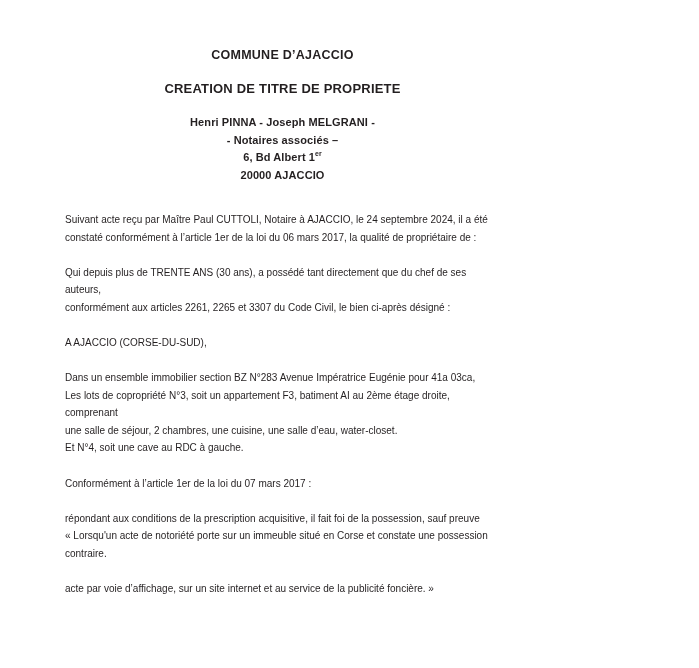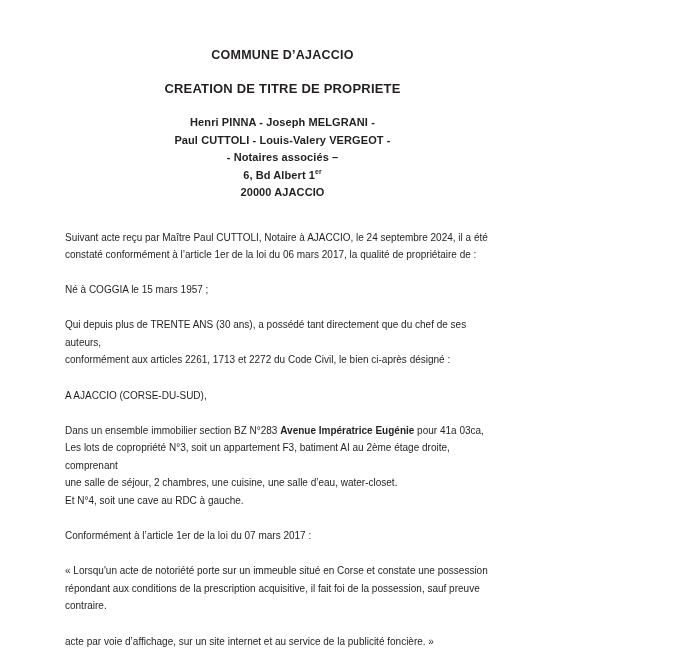--- a/index.html
+++ b/index.html
@@ -65,79 +65,77 @@
     font-size: 10px;
     line-height: 17.6px;
   }
   .body p {
     margin: 0 0 17.5px 0;
   }
   .body p:last-child {
     margin-bottom: 0;
   }
   b.addr {
-    font-weight: bold;
+    font-weight: normal;
   }
   .line {
     display: block;
   }
 </style>
 </head>
 <body>
 
 <div class="page">
 
   <div class="header">
     <div class="commune">COMMUNE D’AJACCIO</div>
 
     <div class="creation">CREATION DE TITRE DE PROPRIETE</div>
 
     <div class="notaries">
       <div>Henri PINNA - Joseph MELGRANI -</div>
-      <div>Paul CUTTOLI - Louis-Valery VERGEOT -</div>
       <div>- Notaires associés –</div>
       <div><span>6, Bd Albert 1</span><sup class="ord">er</sup></div>
       <div>20000 AJACCIO</div>
     </div>
   </div>
 
   <div class="body">
 
     <p>
       <span class="line">Suivant acte reçu par Maître Paul CUTTOLI, Notaire à AJACCIO, le 24 septembre 2024, il a été</span>
       <span class="line">constaté conformément à l’article 1er de la loi du 06 mars 2017, la qualité de propriétaire de :</span>
     </p>
 
     <p>
-      <span class="line">Né à COGGIA le 15 mars 1957 ;</span>
     </p>
 
     <p>
       <span class="line">Qui depuis plus de TRENTE ANS (30 ans), a possédé tant directement que du chef de ses auteurs,</span>
-      <span class="line">conformément aux articles 2261, 1713 et 2272 du Code Civil, le bien ci-après désigné :</span>
+      <span class="line">conformément aux articles 2261, 2265 et 3307 du Code Civil, le bien ci-après désigné :</span>
     </p>
 
     <p>
       <span class="line">A AJACCIO (CORSE-DU-SUD),</span>
     </p>
 
     <p>
       <span class="line"><span>Dans un ensemble immobilier section BZ N°283 </span><b class="addr">Avenue Impératrice Eugénie</b><span> pour 41a 03ca,</span></span>
       <span class="line">Les lots de copropriété N°3, soit un appartement F3, batiment AI au 2ème étage droite, comprenant</span>
       <span class="line">une salle de séjour, 2 chambres, une cuisine, une salle d’eau, water-closet.</span>
       <span class="line">Et N°4, soit une cave au RDC à gauche.</span>
     </p>
 
     <p>
       <span class="line">Conformément à l’article 1er de la loi du 07 mars 2017 :</span>
     </p>
 
     <p>
+      <span class="line">répondant aux conditions de la prescription acquisitive, il fait foi de la possession, sauf preuve</span>
       <span class="line">« Lorsqu'un acte de notoriété porte sur un immeuble situé en Corse et constate une possession</span>
-      <span class="line">répondant aux conditions de la prescription acquisitive, il fait foi de la possession, sauf preuve</span>
       <span class="line">contraire.</span>
     </p>
 
     <p>
       <span class="line">acte par voie d’affichage, sur un site internet et au service de la publicité foncière. »</span>
     </p>
 
   </div>
 </div>
 

